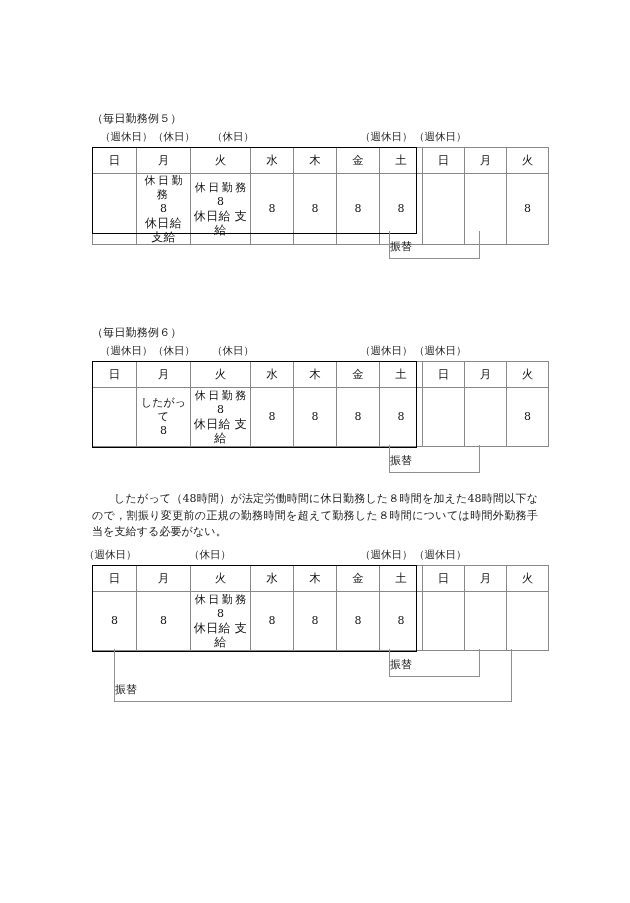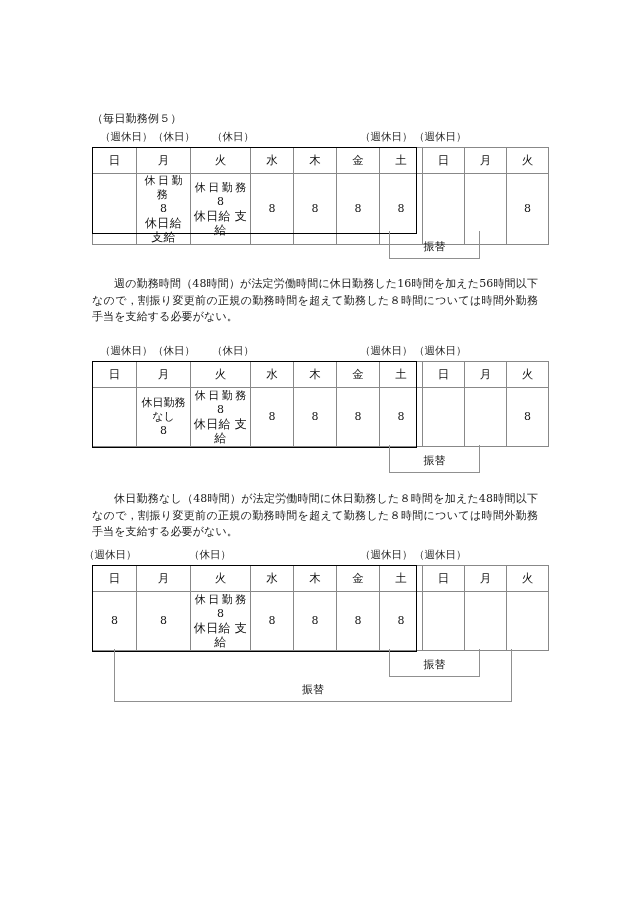--- a/index.html
+++ b/index.html
@@ -102,21 +102,20 @@
 
   
   .furikae {
     position: absolute;
     border-left: 1px solid #909090;
     border-right: 1px solid #909090;
     border-bottom: 1px solid #909090;
     border-top: 0;
     box-sizing: border-box;
     font-size: 11px;
-    text-align: center;
     color: #111111;
   }
   .furikae .lbl {
     position: absolute;
     left: 0;
     right: 0;
     bottom: 5px;
     line-height: 13px;
   }
 
@@ -215,24 +214,24 @@
             </td>
       </tr>
     </tbody>
       </table>
     <div class="frame" style="left:0;top:0;width:323px;height:85px;"></div>
     <div class="furikae" style="left:297px;top:84px;width:91px;height:28px;">
       <span class="lbl">振替</span>
     </div>
   </div>
 
-  <div class="block" style="top:276px;">
-    <p class="para" style="margin:0;">週の勤務時間（48時間）が法定労働時間に休日勤務した16時間を加えた56時間以下なので，割振り変更前の正規の勤務時間を超えて勤務した８時間については時間外勤務手当を支給する必要がない。</p>
-  </div>
-
+
+  <div class="block" style="top:325px;">
+    <div class="ex-title">（毎日勤務例６）</div>
+  </div>
 
   <div class="block" style="top:342px;">
     <div class="daylabels">
       <span style="left:8px;">（週休日）</span>
       <span style="left:61px;">（休日）</span>
       <span style="left:120px;">（休日）</span>
       <span style="left:268px;">（週休日）</span>
       <span style="left:322px;">（週休日）</span>
     </div>
   </div>
@@ -251,21 +250,21 @@
         <td style="width:41px;">日</td>
         <td style="width:41px;">月</td>
         <td style="width:41px;">火</td>
       </tr>
       <tr class="body">
         <td>
               <div class="cell-lines"></div>
             </td>
         <td>
               <div class="cell-lines">
-                <div>休日勤務なし</div>
+                <div>したがって</div>
                 <div>8</div>
               </div>
             </td>
         <td>
               <div class="cell-lines">
                 <div class="l-wide">休日勤務</div>
                 <div>8</div>
                 <div class="l-small">休日給 支給</div>
               </div>
             </td>
@@ -303,21 +302,21 @@
       </tr>
     </tbody>
       </table>
     <div class="frame" style="left:0;top:0;width:323px;height:85px;"></div>
     <div class="furikae" style="left:297px;top:84px;width:91px;height:28px;">
       <span class="lbl">振替</span>
     </div>
   </div>
 
   <div class="block" style="top:491px;">
-    <p class="para" style="margin:0;">休日勤務なし（48時間）が法定労働時間に休日勤務した８時間を加えた48時間以下なので，割振り変更前の正規の勤務時間を超えて勤務した８時間については時間外勤務手当を支給する必要がない。</p>
+    <p class="para" style="margin:0;">したがって（48時間）が法定労働時間に休日勤務した８時間を加えた48時間以下なので，割振り変更前の正規の勤務時間を超えて勤務した８時間については時間外勤務手当を支給する必要がない。</p>
   </div>
 
 
   <div class="block" style="top:546px;">
     <div class="daylabels">
       <span style="left:-8px;">（週休日）</span>
       <span style="left:97px;">（休日）</span>
       <span style="left:268px;">（週休日）</span>
       <span style="left:322px;">（週休日）</span>
     </div>

